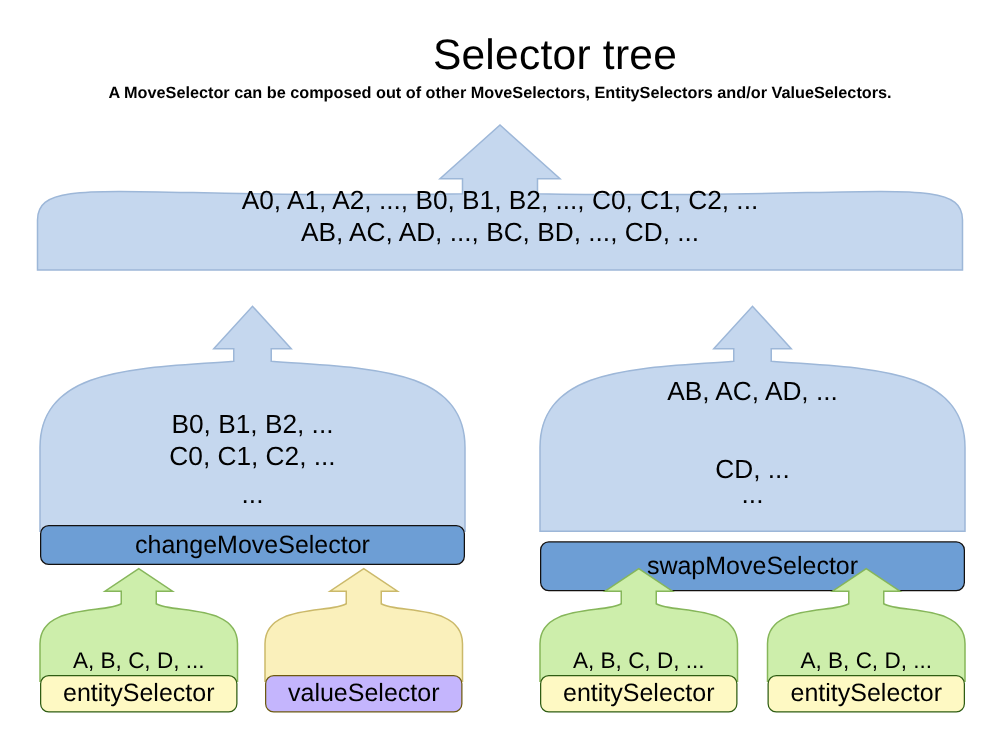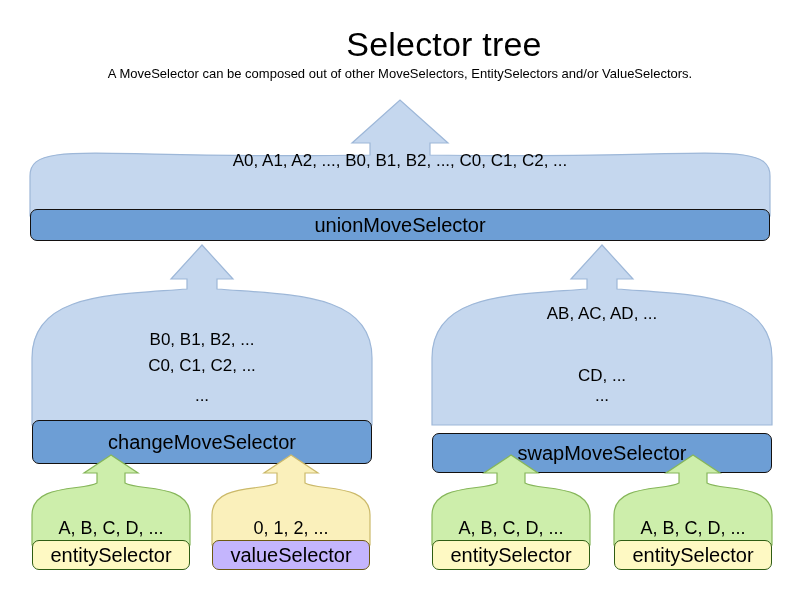--- a/index.html
+++ b/index.html
@@ -34,41 +34,41 @@
     line-height: 40px;
     padding-left: 44px;
   }
   .subtitle {
     position: absolute;
     left: 0;
     top: 66px;
     width: 800px;
     text-align: center;
     font-size: 13px;
-    font-weight: normal;
+    font-weight: bold;
     line-height: 16px;
   }
 
   
   .node {
     position: absolute;
   }
   .balloon-svg {
     position: absolute;
     left: 0;
     top: 0;
     display: block;
     overflow: visible;
   }
   .balloon-text {
     position: absolute;
     left: 0;
     width: 100%;
     text-align: center;
-    font-size: 17px;
+    font-size: 21px;
     line-height: 26px;
     white-space: pre;
     pointer-events: none;
   }
   .label-bar {
     position: absolute;
     box-sizing: border-box;
     border-radius: 7px;
     display: flex;
     align-items: center;
@@ -109,41 +109,41 @@
                L 340,45
                L 322,45
                L 370,2
                L 418,45
                L 400,45
                L 400,57
                C 670,62 740,40 740,78
                L 740,118 Z" fill="#c5d7ee" stroke="#9db7d8" stroke-width="1.2"></path>
     </svg>
     <div class="balloon-text" style="top:50px;">A0, A1, A2, ..., B0, B1, B2, ..., C0, C1, C2, ...</div>
-    <div class="label-bar bar-blue" style="left:0px; top:111px; width:740px; height:32px;">unionMoveSelector</div>
+    <div class="balloon-text" style="top:76px;">AB, AC, AD, ..., BC, BD, ..., CD, ...</div>
   </div>
 
   <div class="node" id="node-change" style="left:32px; top:243px; width:340px; height:209px;">
     <svg class="balloon-svg" width="340" height="182" viewBox="0 0 340 182">
       <path d="M 0,182
                L 0,115
                C 0,50 80,52 155,46
                L 155,36
                L 139,36
                L 170,2
                L 201,36
                L 185,36
                L 185,46
                C 260,52 340,50 340,115
                L 340,182 Z" fill="#c5d7ee" stroke="#9db7d8" stroke-width="1.2"></path>
     </svg>
     <div class="balloon-text" style="top:84px;text-align:center;">B0, B1, B2, ...</div>
     <div class="balloon-text" style="top:110px;">C0, C1, C2, ...</div>
     <div class="balloon-text" style="top:140px;">...</div>
-    <div class="label-bar bar-blue" style="left:0px; top:177px; width:340px; height:44px;">changeMoveSelector</div>
+    <div class="label-bar bar-blue" style="left:0px; top:177px; width:340px; height:32px;">changeMoveSelector</div>
   </div>
 
   <div class="node" id="node-swap" style="left:432px; top:243px; width:340px; height:209px;">
     <svg class="balloon-svg" width="340" height="182" viewBox="0 0 340 182">
       <path d="M 0,182
                L 0,115
                C 0,50 80,52 155,46
                L 155,36
                L 139,36
                L 170,2
@@ -184,21 +184,20 @@
                C 0,30 52,38 65,30
                L 65,20
                L 52,20
                L 79,2
                L 106,20
                L 93,20
                L 93,30
                C 106,38 158,30 158,62
                L 158,92 Z" fill="#faf0bb" stroke="#cbb96a" stroke-width="1.2"></path>
     </svg>
-    <div class="balloon-text" style="top:62px;">0, 1, 2, ...</div>
     <div class="label-bar bar-yellow" style="left:0px; top:87px; width:158px; height:30px;">valueSelector</div>
   </div>
 
   <div class="node leaf" id="node-entity-2" style="left:432px; top:453px; width:158px; height:117px;">
     <svg class="balloon-svg" width="158" height="92" viewBox="0 0 158 92">
       <path d="M 0,92
                L 0,62
                C 0,30 52,38 65,30
                L 65,20
                L 52,20

